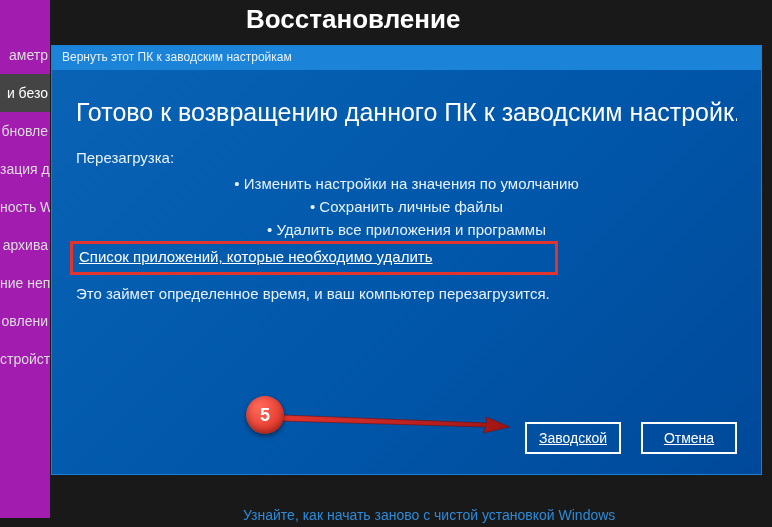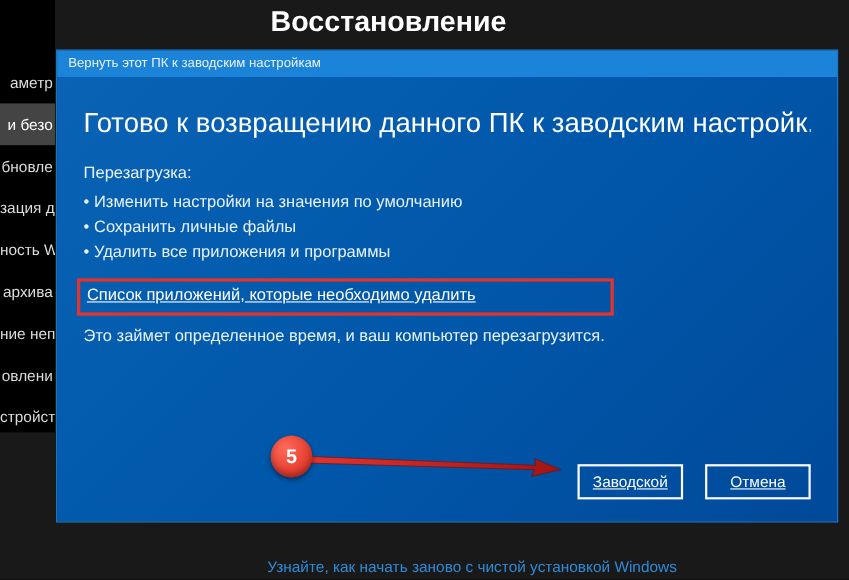--- a/index.html
+++ b/index.html
@@ -14,24 +14,24 @@
   }
   .bg-settings {
     position: absolute;
     top: 0; left: 0;
     width: 772px; height: 527px;
     background: #191919;
   }
   .bg-sidebar {
     position: absolute;
     left: 0; top: 0;
-    width: 50px; height: 393px;
-    background: #000000;
+    width: 50px; height: 518px;
+    background: #a21caf;
     overflow: hidden;
-    padding-top: 56px;
+    padding-top: 36px;
     font-size: 14px;
     color: #dcdcdc;
   }
   .bg-sidebar div {
     padding: 11px 0 11px 0;
     white-space: nowrap;
     text-align: right;
     padding-right: 2px;
   }
   .bg-sidebar .selected {
@@ -80,21 +80,22 @@
     white-space: nowrap;
     overflow: hidden;
   }
   .dialog-subheading {
     font-size: 15px;
     color: #e8f2fc;
     margin-bottom: 6px;
   }
   .bullet-list {
     list-style: none;
-    margin-bottom: 12px;
+    margin-bottom: 0;
+    text-align: center;
   }
   .bullet-list li {
     font-size: 15px;
     color: #e8f2fc;
     padding: 3px 0;
   }
   .bullet-list li::before { content: "• "; }
   .highlight-box {
     border: 3px solid #e1342e;
     padding: 4px 6px 6px 6px;

